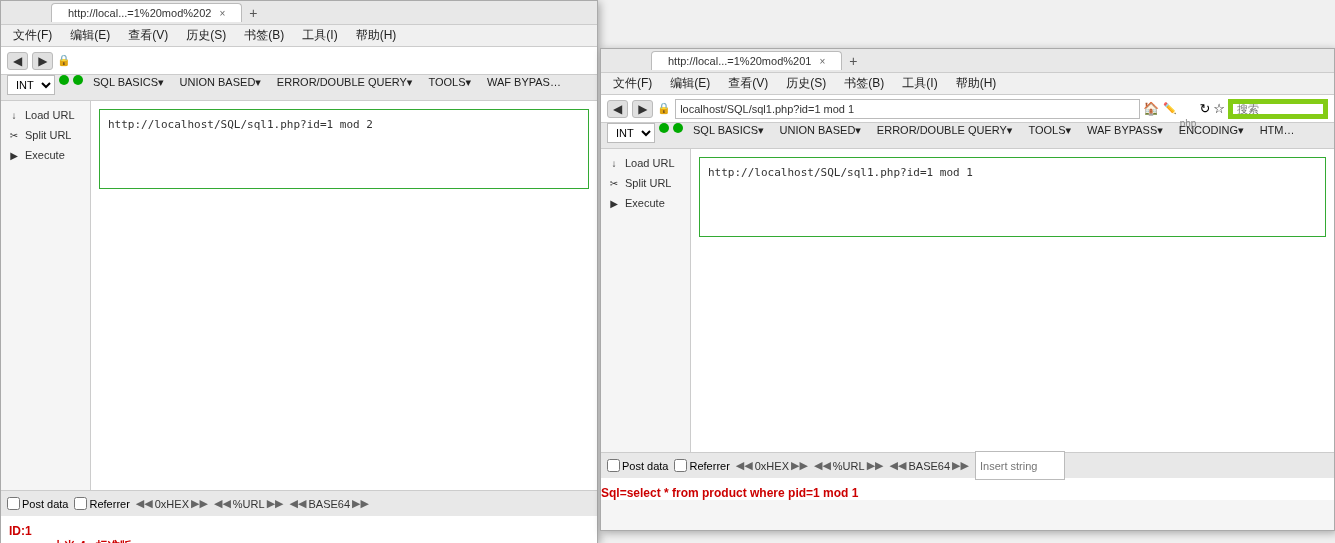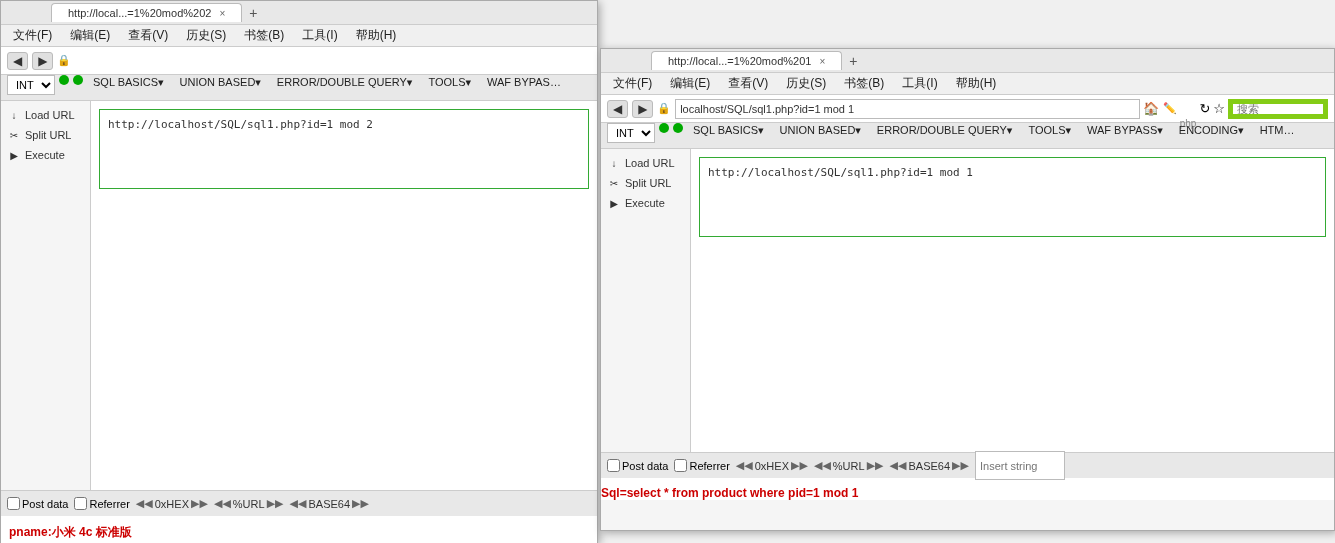--- a/index.html
+++ b/index.html
@@ -337,20 +337,21 @@
       <span style="color:#666;">▶▶</span>
     </div>
     <div class="encode-btn">
       <span style="color:#666;">◀◀</span>
       <span>BASE64</span>
       <span style="color:#666;">▶▶</span>
     </div>
   </div>
 
   <div style="padding:8px; font-size:12px; background:#fff; flex:1; overflow:auto;">
+    <div class="result-red">ID:1</div>
     <div class="result-red">pname:小米 4c 标准版</div>
 
   </div>
 
 </div>
 
 <div class="browser-window browser-window-2">
 
   <div class="title-bar">
     <div class="tab">

